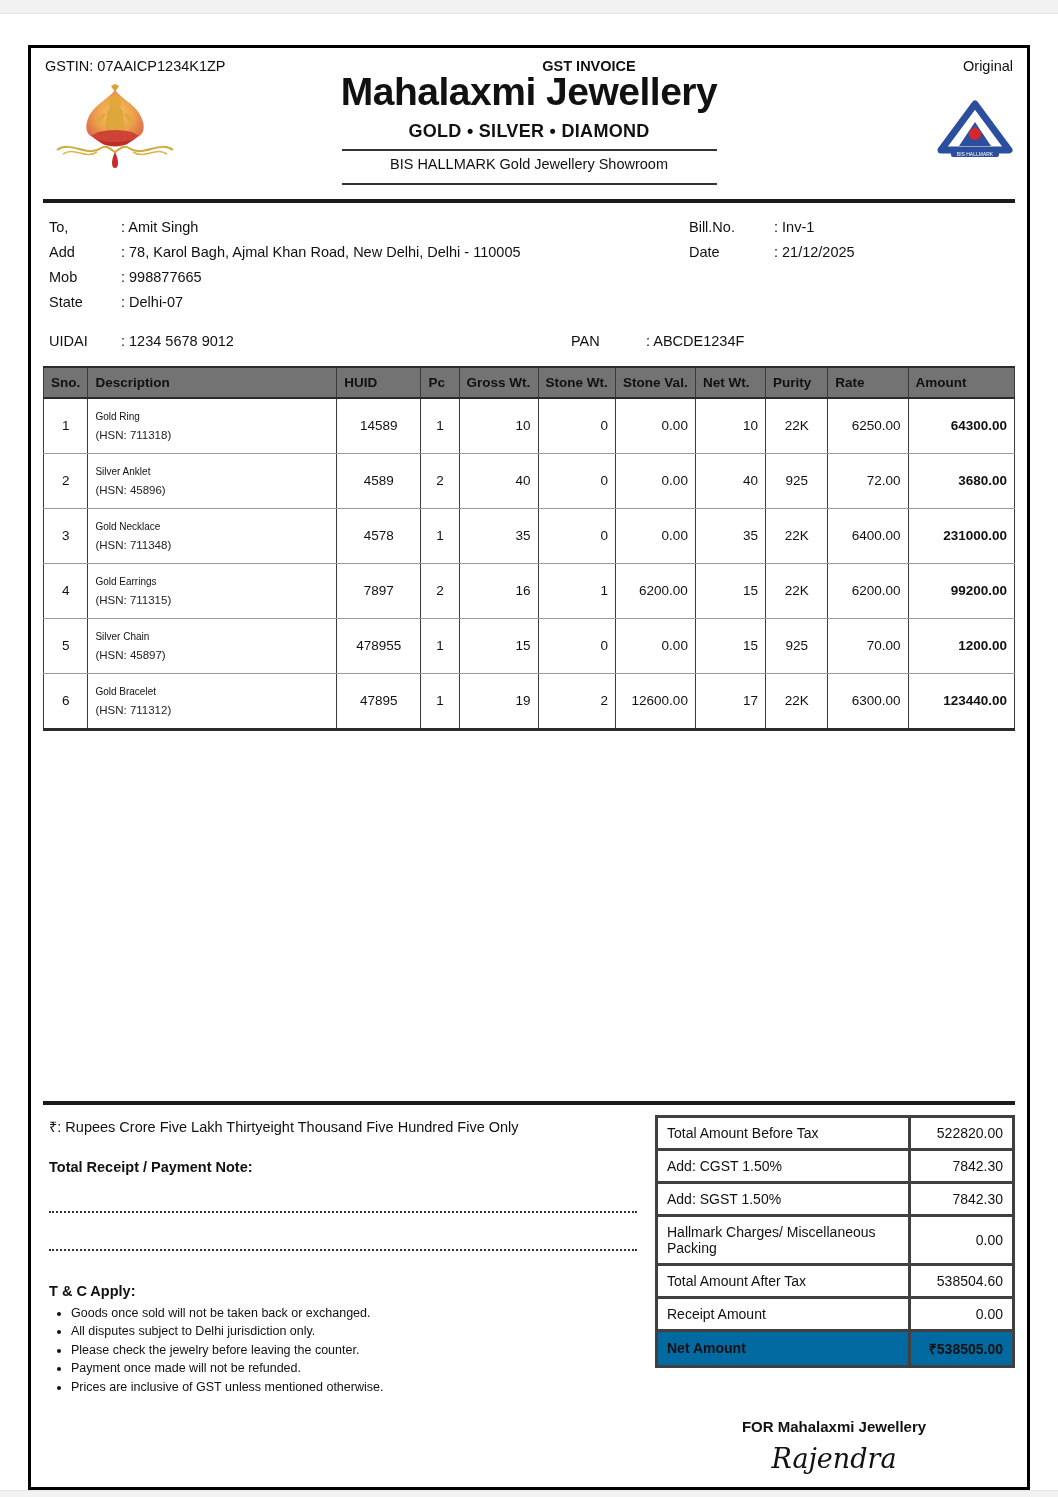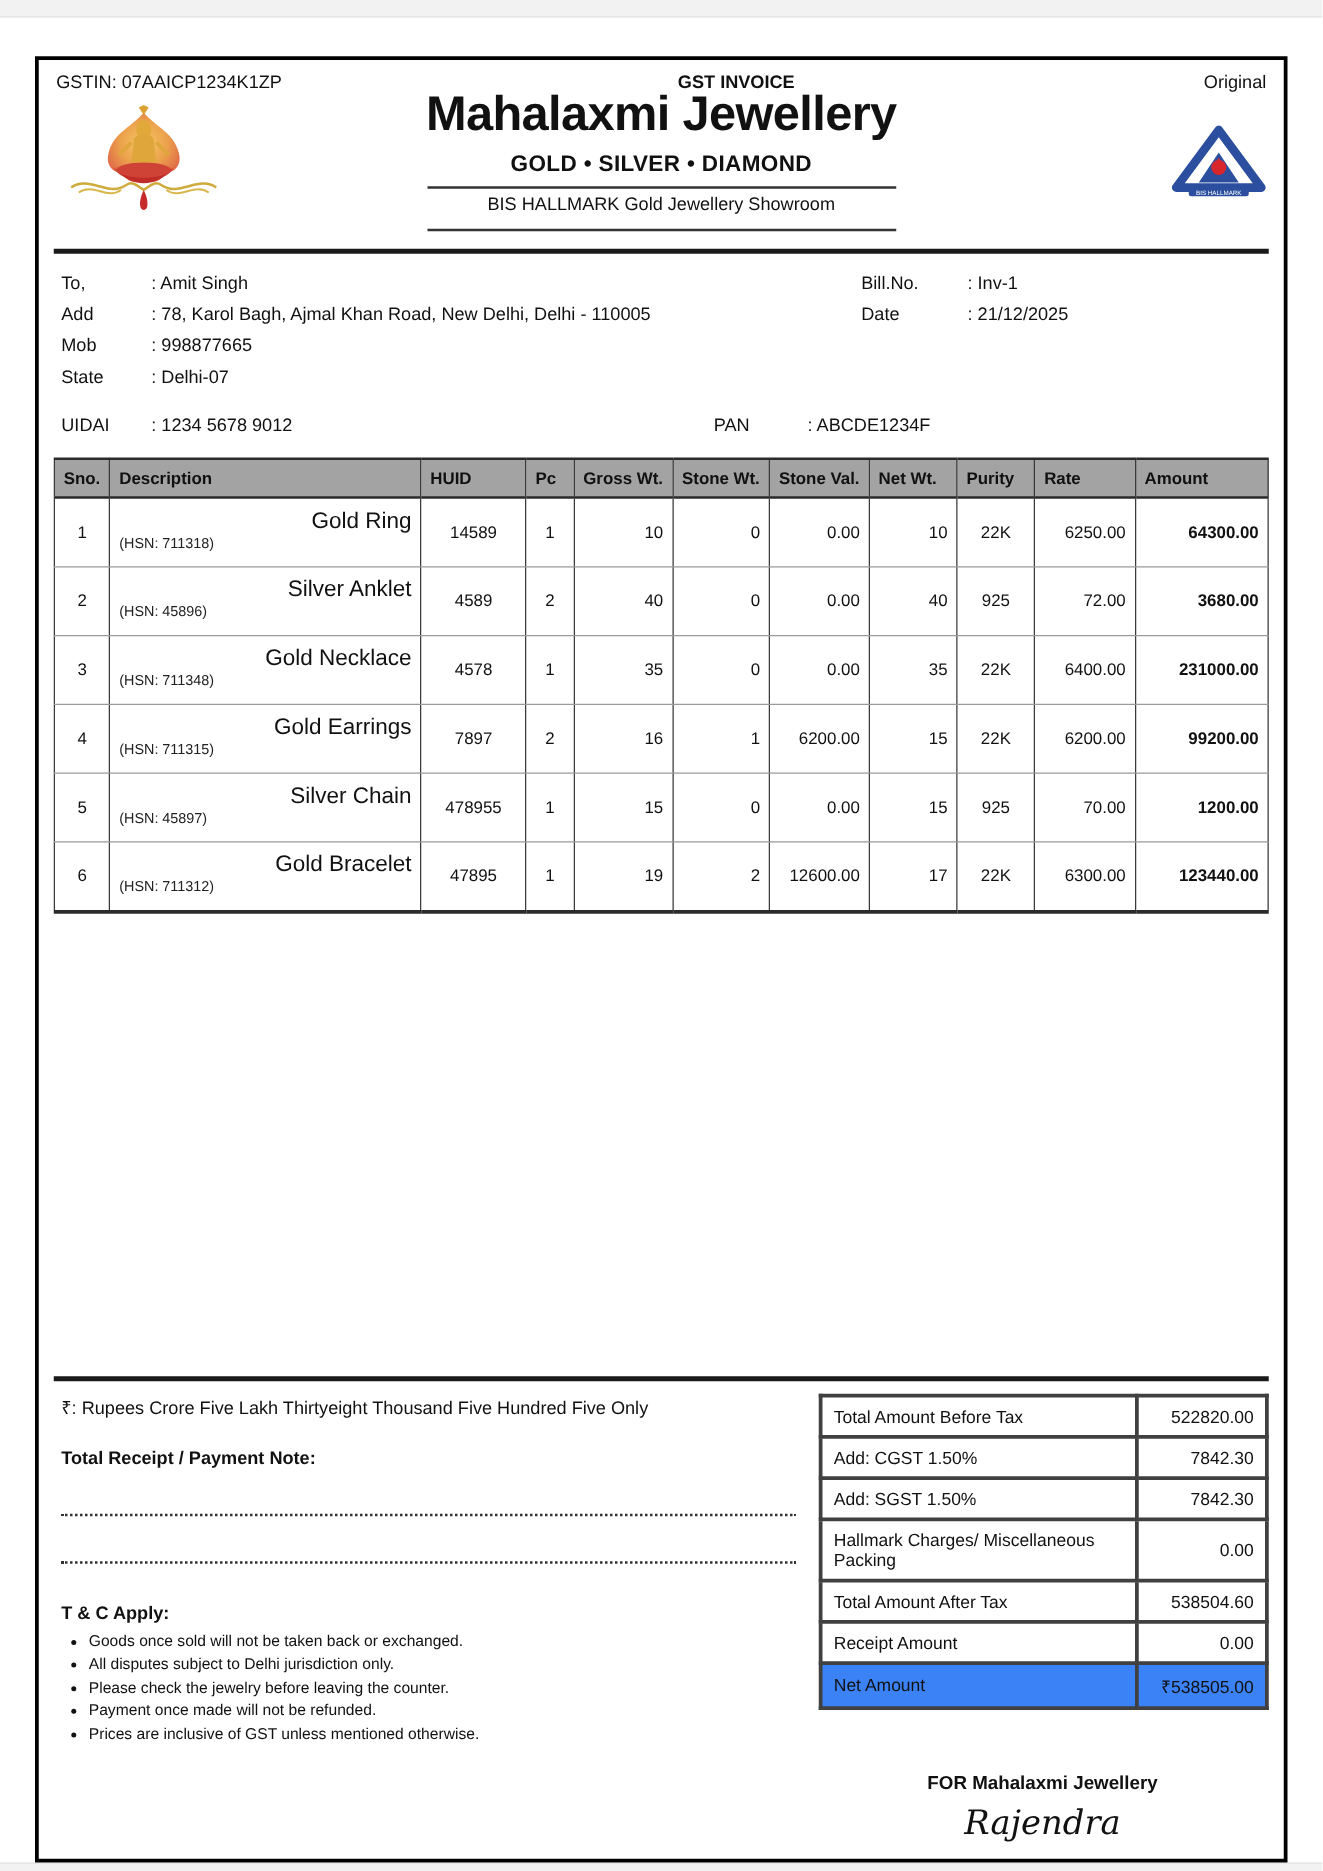--- a/index.html
+++ b/index.html
@@ -88,21 +88,21 @@
   .pan-label { flex: 0 0 75px; }
   .pan-val { flex: 1; }
 
   
   .tbl-wrap { padding: 12px 12px 0 12px; }
   table.items {
     width: 100%; border-collapse: collapse;
     font-size: 13px;
   }
   table.items th {
-    background: #a3a3a3;
+    background: #737373;
     border: 1px solid #3a3a3a;
     border-top: 2px solid #2b2b2b;
     border-bottom: 2px solid #2b2b2b;
     font-size: 13.5px;
     font-weight: bold;
     text-align: left;
     padding: 7px 7px;
     white-space: nowrap;
   }
   table.items td {
@@ -118,21 +118,21 @@
   .c-desc { width: 248px; }
   .c-huid { width: 84px; text-align: center; }
   .c-pc { width: 38px; text-align: center; }
   .c-gross { width: 72px; text-align: right; }
   .c-stw { width: 74px; text-align: right; }
   .c-stv { width: 78px; text-align: right; }
   .c-net { width: 70px; text-align: right; }
   .c-pur { width: 62px; text-align: center; }
   .c-rate { width: 80px; text-align: right; }
   .c-amt { width: 106px; text-align: right; font-weight: bold; }
-  .desc-main { font-size: 18px; line-height: 17px; text-align: right; }
+  .desc-main { font-size: 10px; line-height: 17px; }
   .desc-hsn { font-size: 11.5px; color: #222; line-height: 17px; margin-top: 2px; }
 
   
   .body-spacer { height: 370px; }
 
   .thick-div2 {
     border-top: 4px solid #1a1a1a;
     margin: 0 12px 0 12px;
   }
 
@@ -150,21 +150,21 @@
 
   table.totals {
     width: 100%; border-collapse: collapse; font-size: 14px;
   }
   table.totals td {
     border: 3px solid #404040;
     padding: 7px 9px;
   }
   table.totals td.lbl { text-align: left; }
   table.totals td.val { text-align: right; width: 104px; white-space: nowrap; }
-  table.totals tr.net td { background: #3b82f6; font-weight: normal; }
+  table.totals tr.net td { background: #0369a1; font-weight: bold; }
 
   
   .sign-block {
     text-align: center;
     width: 330px;
     margin-left: auto;
     margin-right: 28px;
     margin-top: 22px;
   }
   .sign-for { font-size: 15px; font-weight: bold; }

